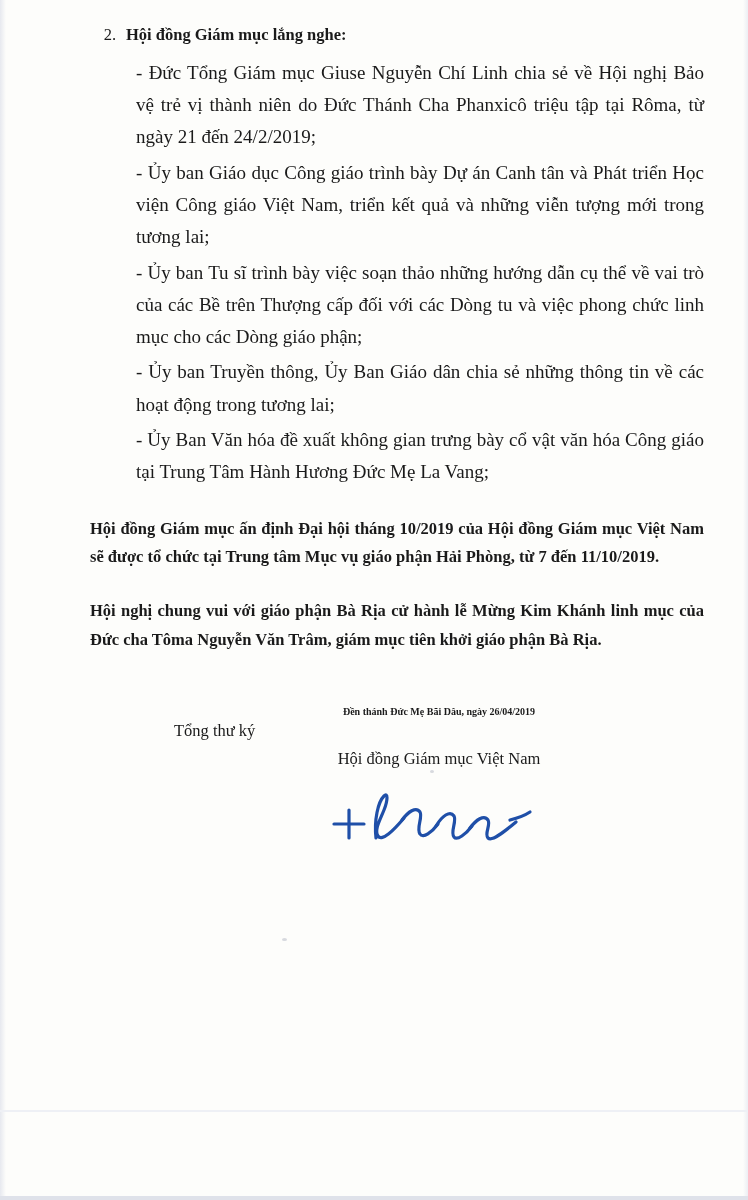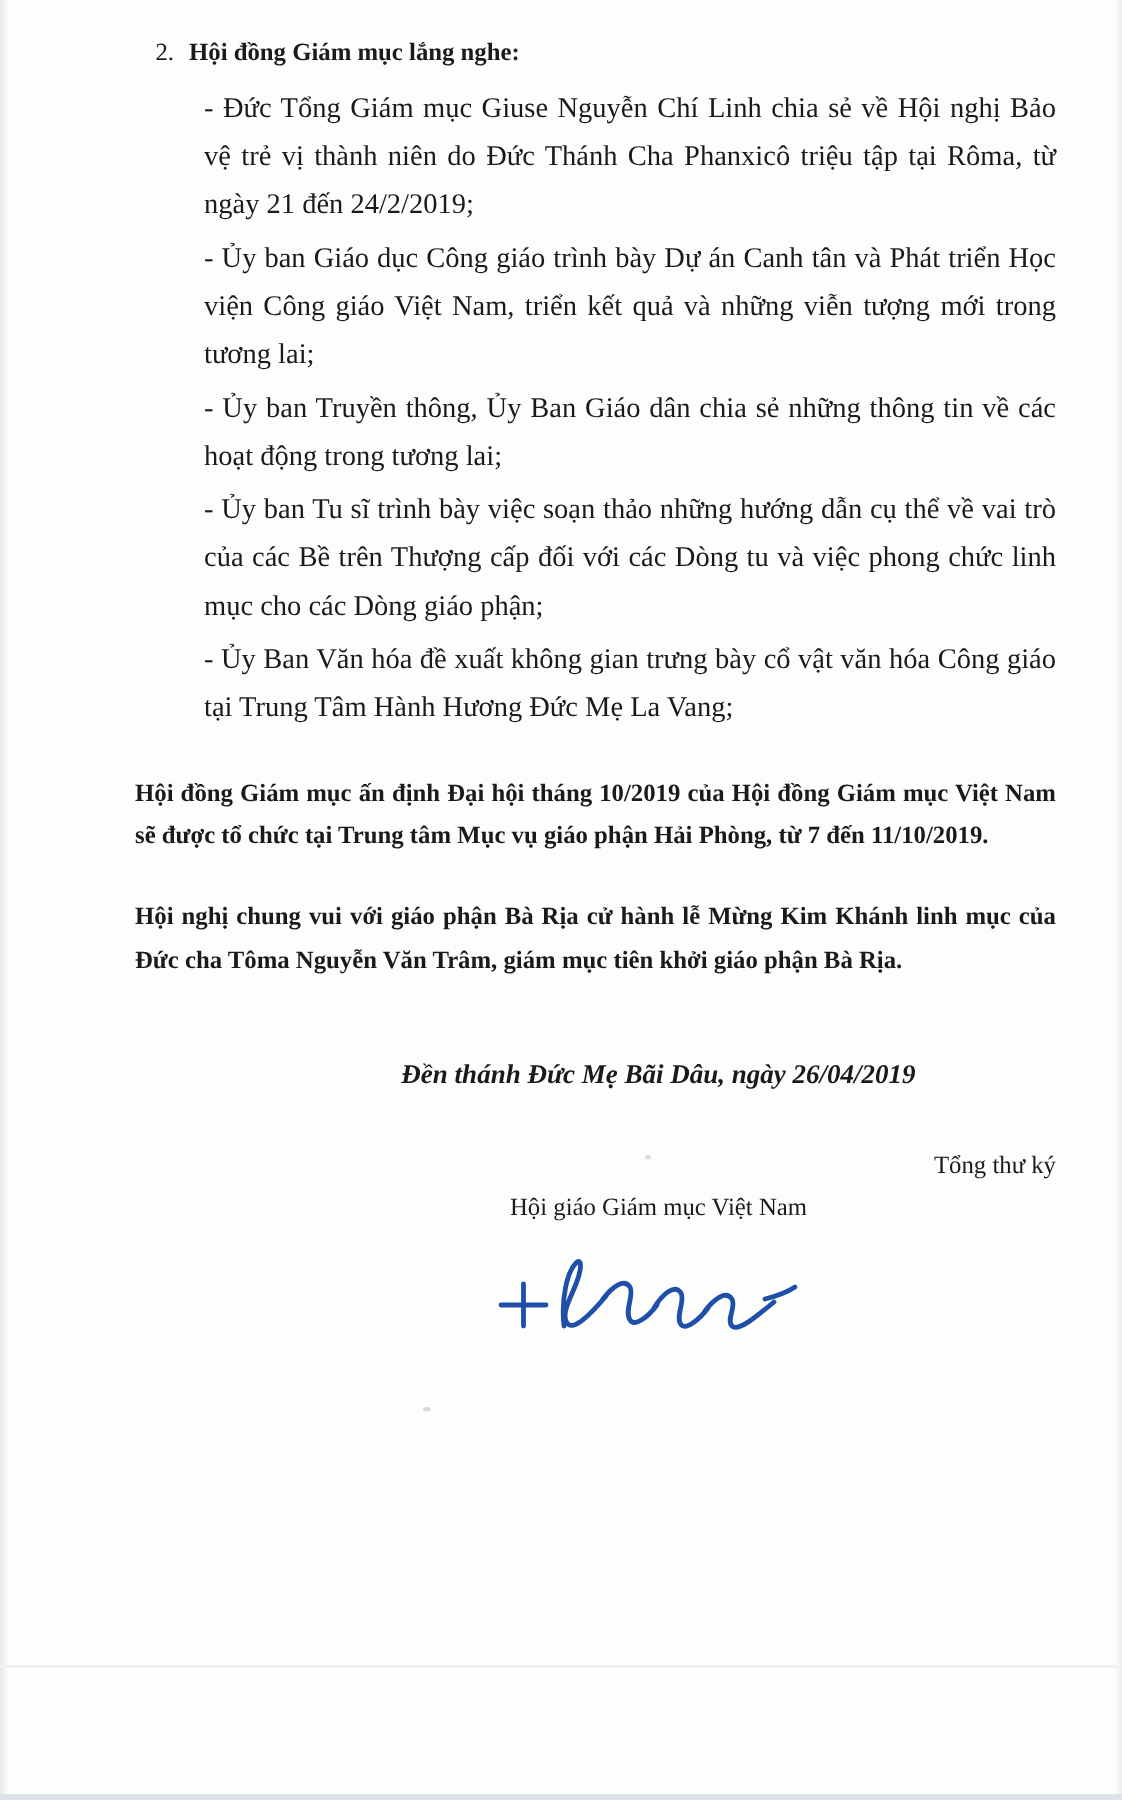--- a/index.html
+++ b/index.html
@@ -88,31 +88,29 @@
     font-weight: bold;
   }
   .gap-big { margin-top: 26px; }
 
   
   .closing {
     margin-top: 52px;
     text-align: center;
   }
   .place-date {
-    font-style: italic;
     font-weight: bold;
-    font-size: 18px;
+    font-size: 10px;
     text-align: center;
     margin-left: 84px;
   }
   .sign-title {
     font-size: 16.5px;
     line-height: 1.7;
-    text-align: right;
-    margin-top: 36px;
+    text-align: left;
     margin-left: 84px;
   }
   .signature {
     position: relative;
     height: 86px;
     margin-left: 84px;
   }
   .sig-svg {
     position: absolute;
     left: 50%;
@@ -147,32 +145,32 @@
 
   <div class="content">
 
     <div class="numbered">
       <div class="num">2.</div>
       <div class="num-text">Hội đồng Giám mục lắng nghe:</div>
     </div>
 
     <p class="sub">- Đức Tổng Giám mục Giuse Nguyễn Chí Linh chia sẻ về Hội nghị Bảo vệ trẻ vị thành niên do Đức Thánh Cha Phanxicô triệu tập tại Rôma, từ ngày 21 đến 24/2/2019;</p>
     <p class="sub">- Ủy ban Giáo dục Công giáo trình bày Dự án Canh tân và Phát triển Học viện Công giáo Việt Nam, triển kết quả và những viễn tượng mới trong tương lai;</p>
+    <p class="sub">- Ủy ban Tu sĩ trình bày việc soạn thảo những hướng dẫn cụ thể về vai trò của các Bề trên Thượng cấp đối với các Dòng tu và việc phong chức linh mục cho các Dòng giáo phận;</p>
     <p class="sub">- Ủy ban Truyền thông, Ủy Ban Giáo dân chia sẻ những thông tin về các hoạt động trong tương lai;</p>
-    <p class="sub">- Ủy ban Tu sĩ trình bày việc soạn thảo những hướng dẫn cụ thể về vai trò của các Bề trên Thượng cấp đối với các Dòng tu và việc phong chức linh mục cho các Dòng giáo phận;</p>
     <p class="sub">- Ủy Ban Văn hóa đề xuất không gian trưng bày cổ vật văn hóa Công giáo tại Trung Tâm Hành Hương Đức Mẹ La Vang;</p>
 
     <p class="body-para gap-big">Hội đồng Giám mục ấn định Đại hội tháng 10/2019 của Hội đồng Giám mục Việt Nam sẽ được tổ chức tại Trung tâm Mục vụ giáo phận Hải Phòng, từ 7 đến 11/10/2019.</p>
     <p class="body-para gap-big">Hội nghị chung vui với giáo phận Bà Rịa cử hành lễ Mừng Kim Khánh linh mục của Đức cha Tôma Nguyễn Văn Trâm, giám mục tiên khởi giáo phận Bà Rịa.</p>
 
     <div class="closing">
       <div class="place-date">Đền thánh Đức Mẹ Bãi Dâu, ngày 26/04/2019</div>
 
       <div class="sign-title">Tổng thư ký</div>
-      <div class="sign-name">Hội giáo Giám mục Việt Nam</div>
+      <div class="sign-name">Hội đồng Giám mục Việt Nam</div>
 
       <div class="signature">
         <svg class="sig-svg" width="230" height="80" viewBox="0 0 230 80">
           <g fill="none" stroke="#1f4fa8" stroke-width="3.2" stroke-linecap="round" stroke-linejoin="round">
             <path d="M10 44 L40 44"></path>
             <path d="M25 30 L25 58"></path>
             <path d="M52 58 C50 40 54 22 60 16 C64 12 64 20 60 30 C56 40 50 50 54 56 C58 62 70 50 80 38"></path>
             <path d="M78 40 C84 32 92 26 96 32 C99 37 92 48 96 54 C99 59 108 52 114 44"></path>
             <path d="M112 46 C118 36 126 30 130 36 C133 41 126 52 130 57 C133 61 142 54 148 46"></path>
             <path d="M146 48 C152 40 160 34 164 40 C167 45 160 54 164 58 C168 62 180 52 192 42"></path>

